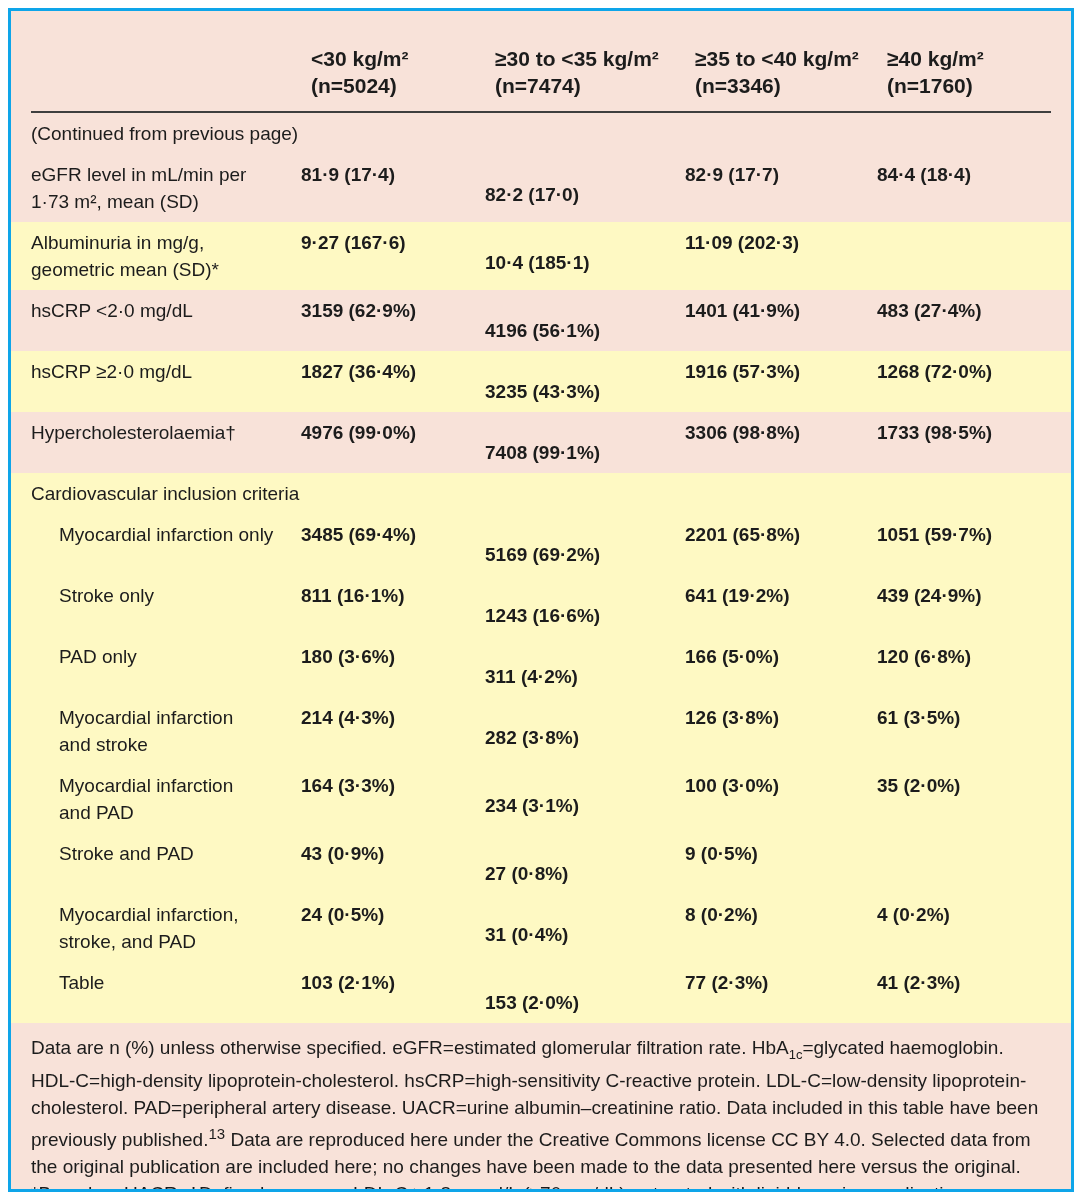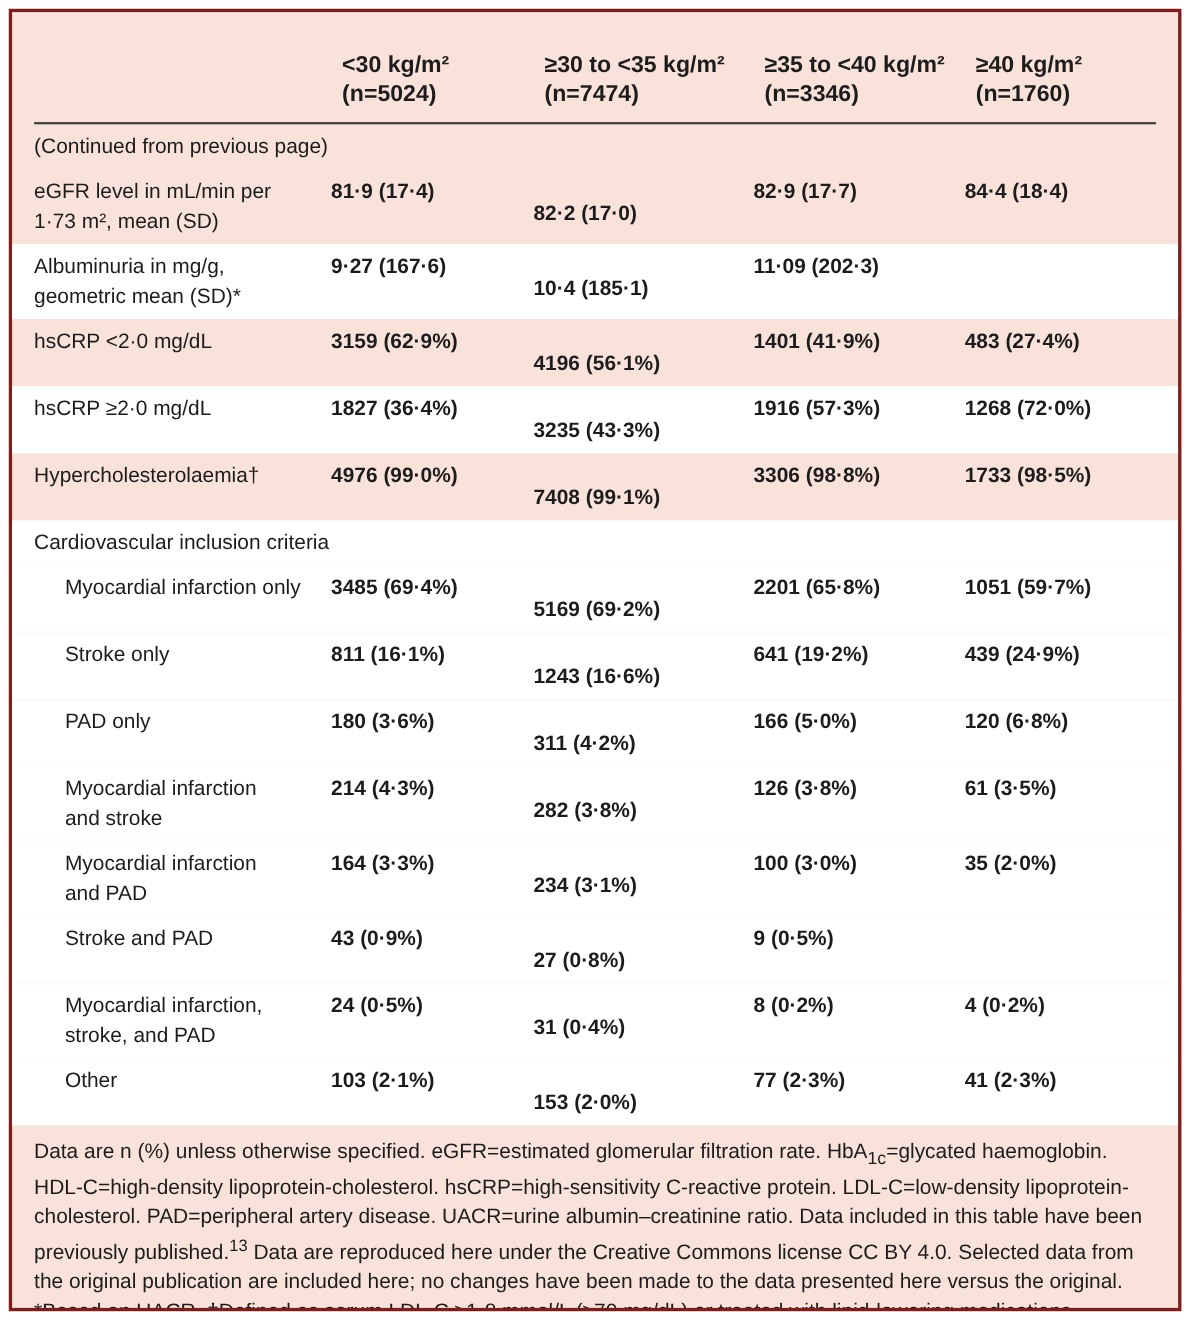--- a/index.html
+++ b/index.html
@@ -7,52 +7,52 @@
     width: 1082px; height: 1200px;
     background: #ffffff;
     font-family: "Liberation Sans", "DejaVu Sans", sans-serif;
     color: #1c1c1c;
     overflow: hidden;
   }
   .frame {
     margin: 8px;
     width: 1066px;
     height: 1184px;
-    border: 3px solid #7f1d1d;
+    border: 3px solid #0ea5e9;
     background: #f8e2d9;
     overflow: hidden;
   }
   .grid {
     display: grid;
     grid-template-columns: 270px 184px 200px 192px 172px;
     align-items: start;
   }
   
   .head { padding: 34px 20px 12px 20px; }
   .hcell { font-weight: bold; font-size: 21px; line-height: 27px; padding-left: 10px; }
   .head-rule { margin: 0 20px; border-top: 2px solid #3f3f3f; }
   
   .row { padding: 7px 20px; font-size: 19px; line-height: 27px; }
-  .row.white { background: #ffffff; }
+  .row.white { background: #fef9c3; }
   .lab { white-space: pre-line; }
   .row.indent .lab { padding-left: 28px; }
   .val { text-align: left; font-weight: bold; }
   .row > .val:nth-child(2) { padding-right: 12px; }
   .row > .val:nth-child(3) { padding-right: 50px; margin-top: 20px; }
   .row > .val:nth-child(4) { padding-right: 55px; }
   .row > .val:nth-child(5) { padding-right: 24px; }
   .fullspan { grid-column: 1 / -1; }
   
   .footnote {
     padding: 12px 20px 12px 20px;
     font-size: 19px;
     line-height: 26.5px;
     color: #1c1c1c;
   }
-  .footnote sub { font-size: 16px; }
+  .footnote sub { font-size: 13px; }
   .footnote sup { font-size: 15px; }
   
   .caption-rule { margin: 4px 20px 0 20px; border-top: 1.5px solid #3d3d3d; }
   .caption { padding: 14px 20px 0 20px; font-size: 20px; font-weight: bold; }
   .caption .prefix { font-style: italic; font-weight: bold; }
 </style>
 </head>
 <body>
 
 <div class="frame">
@@ -179,21 +179,21 @@
   <div class="grid row white indent">
     <div class="lab">Myocardial infarction,
 stroke, and PAD</div>
     <div class="val">24 (0·5%)</div>
     <div class="val">31 (0·4%)</div>
     <div class="val">8 (0·2%)</div>
     <div class="val">4 (0·2%)</div>
   </div>
 
   <div class="grid row white indent">
-    <div class="lab">Other</div>
+    <div class="lab">Table</div>
     <div class="val">103 (2·1%)</div>
     <div class="val">153 (2·0%)</div>
     <div class="val">77 (2·3%)</div>
     <div class="val">41 (2·3%)</div>
   </div>
 
   <div class="footnote"><span>Data are n (%) unless otherwise specified. eGFR=estimated glomerular filtration rate. HbA</span><sub>1c</sub><span>=glycated haemoglobin. HDL-C=high-density lipoprotein-cholesterol. hsCRP=high-sensitivity C-reactive protein. LDL-C=low-density lipoprotein-cholesterol. PAD=peripheral artery disease. UACR=urine albumin–creatinine ratio. Data included in this table have been previously published.</span><sup>13</sup><span> Data are reproduced here under the Creative Commons license CC BY 4.0. Selected data from the original publication are included here; no changes have been made to the data presented here versus the original. *Based on UACR. †Defined as serum LDL-C ≥1·8 mmol/L (≥70 mg/dL) or treated with lipid-lowering medications. Baseline is defined as the eligible assessment associated with the randomisation visit, if taken before or at the date of first dose. If missing or taken after the date of first dose, the assessment from the screening visit is used.</span></div>
 
   <div class="caption-rule"></div>
   <div class="caption"><span class="prefix">Table 1:</span><span> Baseline characteristics and demographics by baseline BMI category</span></div>

